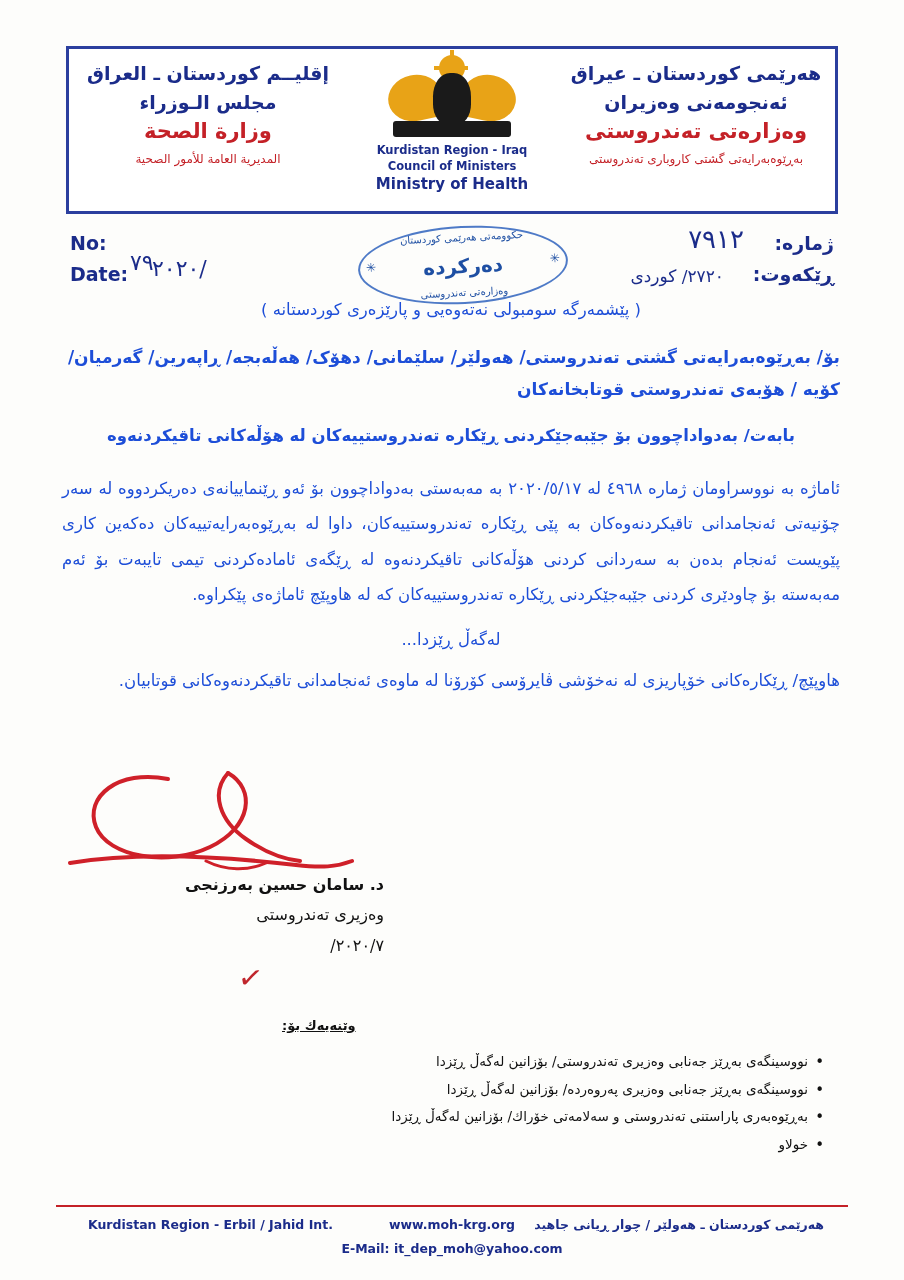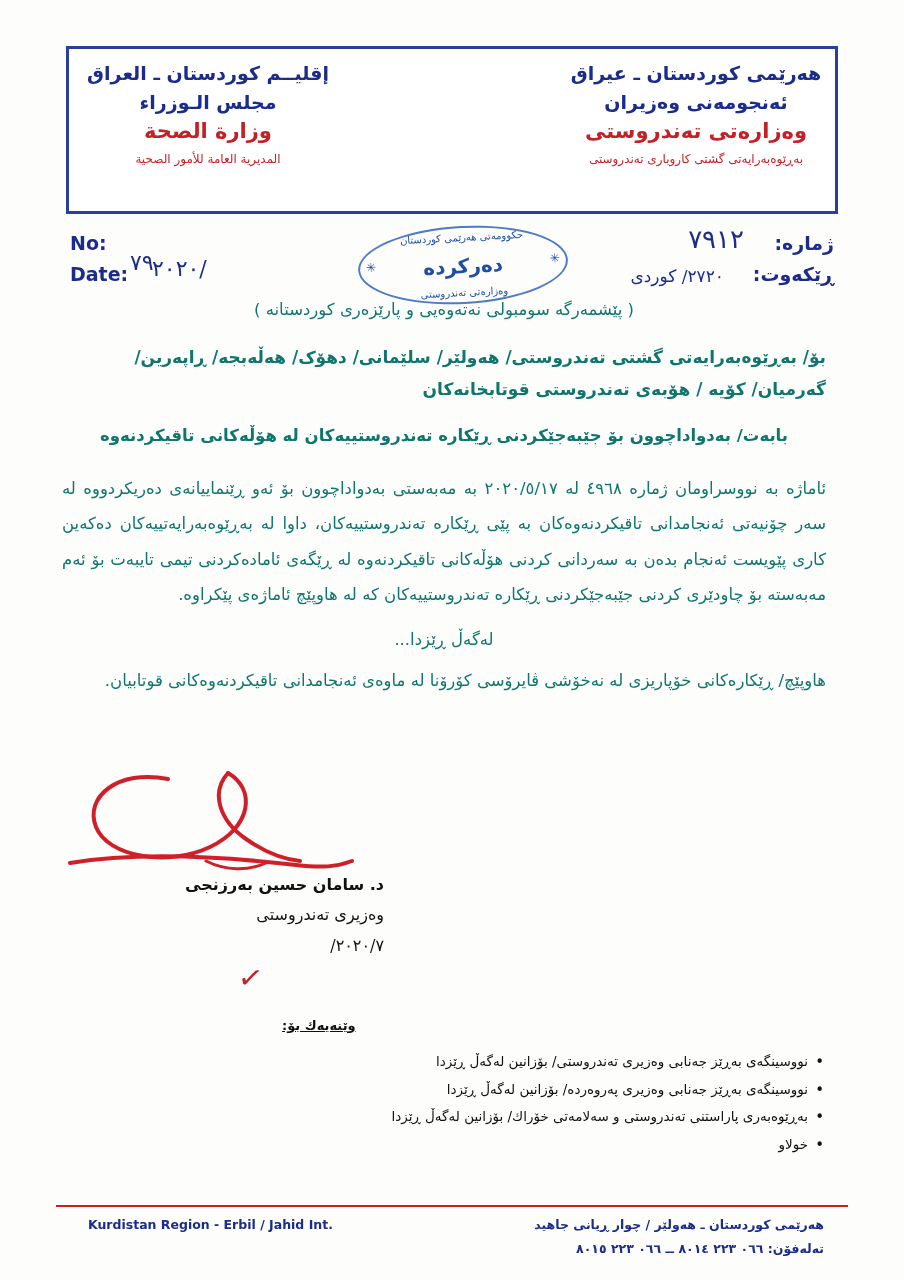--- a/index.html
+++ b/index.html
@@ -193,25 +193,25 @@
     direction: rtl;
   }
   .stamp-star { position: absolute; font-size: 12px; }
   .stamp-star.l { left: 8px; top: 30px; }
   .stamp-star.r { right: 8px; top: 30px; }
 
   
   .body-wrap {
     position: absolute;
     left: 62px;
-    right: 78px;
+    right: 64px;
     top: 300px;
     direction: rtl;
     text-align: right;
-    color: #0f766e;
+    color: #1d4ed8;
   }
   .line-center {
     text-align: center;
     font-size: 16.5px;
     margin-bottom: 22px;
   }
   .to-line {
     font-size: 17px;
     font-weight: bold;
     line-height: 1.9;
@@ -359,20 +359,34 @@
 
   <div class="header-box">
 
     <div class="hdr-col right">
       <div class="hdr-line hdr-l1">هەرێمی کوردستان ـ عیراق</div>
       <div class="hdr-line hdr-l2">ئەنجومەنی وەزیران</div>
       <div class="hdr-line hdr-l3">وەزارەتی تەندروستی</div>
       <div class="hdr-l4">بەڕێوەبەرایەتی گشتی کاروباری تەندروستی</div>
     </div>
 
+    <div class="emblem">
+      <div class="emblem-art">
+        <div class="sun"></div>
+        <div class="wing-l"></div>
+        <div class="wing-r"></div>
+        <div class="body-b"></div>
+        <div class="scroll-band"></div>
+      </div>
+      <div class="emblem-text">
+        <div>Kurdistan Region - Iraq</div>
+        <div>Council of Ministers</div>
+        <div class="moh">Ministry of Health</div>
+      </div>
+    </div>
 
     <div class="hdr-col left">
       <div class="hdr-line hdr-l1">إقليــم كوردستان ـ العراق</div>
       <div class="hdr-line hdr-l2">مجلس الـوزراء</div>
       <div class="hdr-line hdr-l3">وزارة الصحة</div>
       <div class="hdr-l4">المديرية العامة للأمور الصحية</div>
     </div>
   </div>
 
   <div class="meta-left">
@@ -429,19 +443,22 @@
       <li>بەڕێوەبەری پاراستنی تەندروستی و سەلامەتی خۆراك/ بۆزانین لەگەڵ ڕێزدا</li>
       <li>خولاو</li>
     </ul>
   </div>
 
   <div class="footer-rule"></div>
   <div class="footer">
     <div class="f-left">
       <div>Kurdistan Region - Erbil / Jahid Int.</div>
     </div>
+    <div class="f-center">
+      <div>www.moh-krg.org</div>
+      <div>E-Mail: it_dep_moh@yahoo.com</div>
+    </div>
     <div class="f-right">
       <div>هەرێمی کوردستان ـ هەولێر / چوار ڕیانی جاهید</div>
-      <div>تەلەفۆن: ٠٦٦ ٢٢٣ ٨٠١٤ ــ ٠٦٦ ٢٢٣ ٨٠١٥</div>
     </div>
   </div>
 
 </div>
 
 </body></html>

